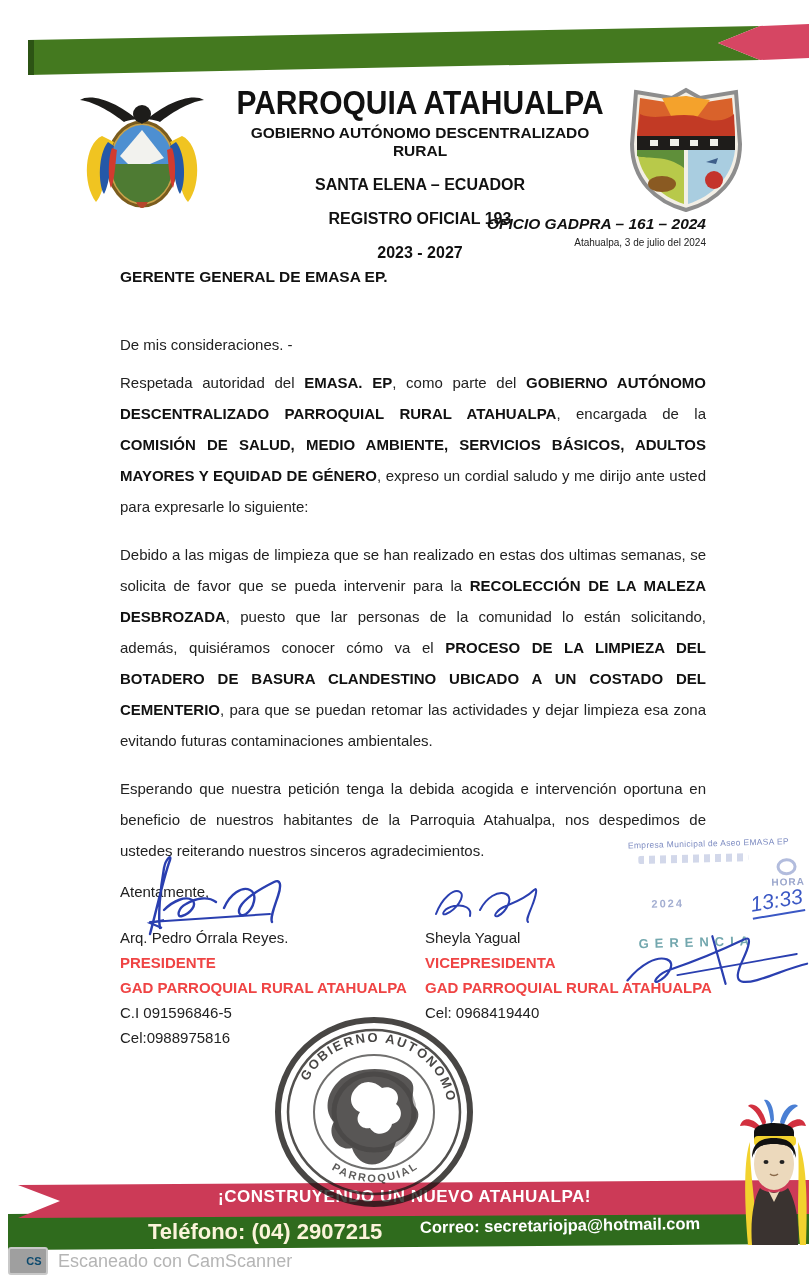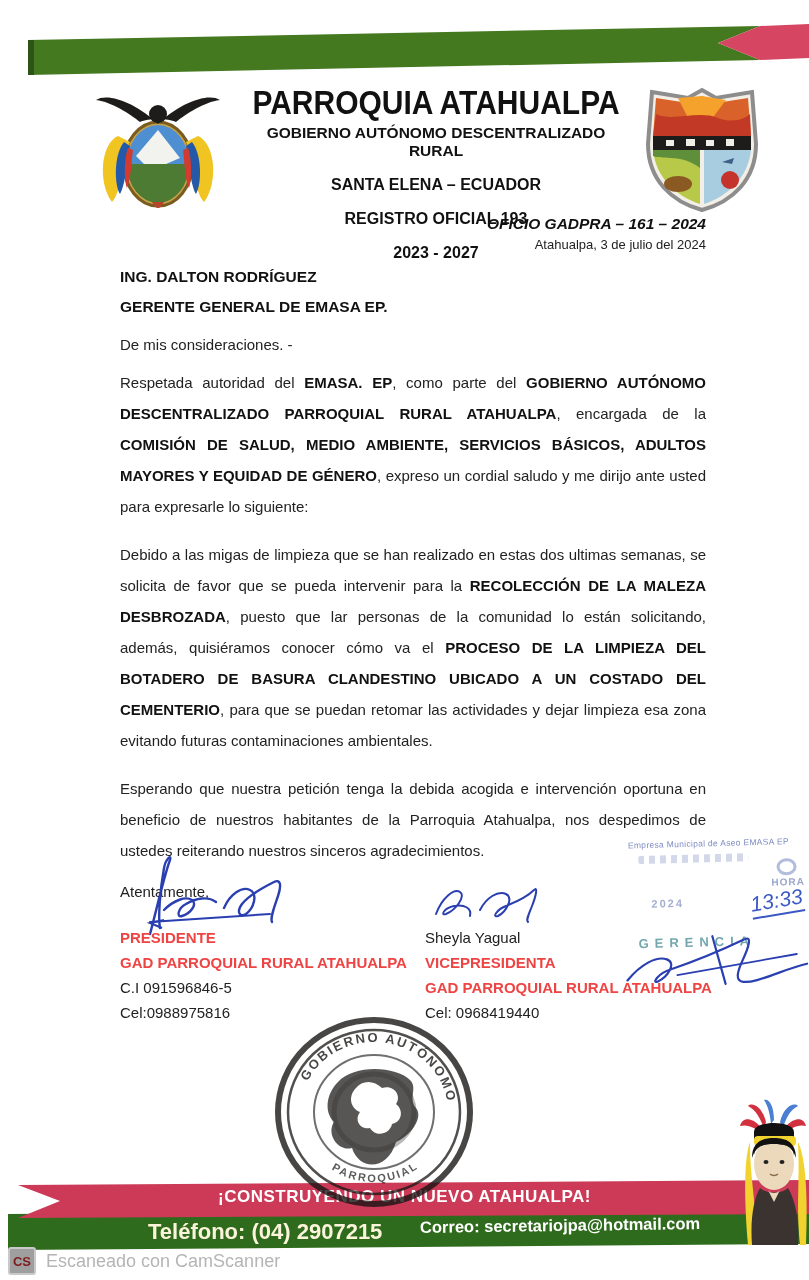--- a/index.html
+++ b/index.html
@@ -5,31 +5,31 @@
   html,body{margin:0;padding:0;background:#ffffff;}
   .page{
     position:relative;width:809px;height:1280px;overflow:hidden;
     background:#ffffff;
     font-family:"Liberation Sans", sans-serif;
     color:#1c1c1c;
   }
   
   .top-banner{position:absolute;left:0;top:0;width:809px;height:90px;}
   
-  .header{position:absolute;left:16px;top:84px;width:737px;height:135px;}
+  .header{position:absolute;left:0;top:84px;width:737px;height:135px;}
   .header-center{position:absolute;left:225px;top:2px;width:390px;text-align:center;}
   .hdr-title{font-size:30px;font-weight:800;letter-spacing:0px;transform:scaleY(1.08);color:#111;}
   .hdr-sub{font-size:15.5px;font-weight:800;margin-top:4px;color:#111;}
   .hdr-line{font-size:16px;font-weight:800;margin-top:16px;color:#111;}
   .coat{position:absolute;left:62px;top:0px;width:160px;height:132px;}
   .shield{position:absolute;left:622px;top:0px;width:128px;height:130px;}
   
   .oficio{position:absolute;right:103px;top:215px;text-align:right;}
   .oficio-num{font-size:15.5px;font-weight:800;font-style:italic;color:#111;}
-  .oficio-date{font-size:13px;margin-top:4px;color:#222;}
+  .oficio-date{font-size:10px;margin-top:4px;color:#222;}
   
   .recipient{position:absolute;left:120px;top:262px;}
   .recipient div{font-size:15.5px;font-weight:800;line-height:30px;color:#111;}
   
   .body-text{position:absolute;left:120px;top:336px;width:586px;}
   .salutation{font-size:15px;color:#222;margin-bottom:14px;}
   .para{font-size:15px;line-height:31px;text-align:justify;color:#222;margin-bottom:17px;}
   .para .b{font-weight:800;color:#111;}
   .closing{font-size:15px;color:#222;margin-top:6px;}
   
@@ -58,21 +58,21 @@
   .bottom-banners{position:absolute;left:0;top:1170px;width:809px;height:80px;z-index:4;}
   .slogan{position:absolute;left:0;top:1187px;width:809px;text-align:center;z-index:5;
     font-size:17px;font-weight:800;color:#ffffff;letter-spacing:0.5px;}
   .contact-phone{position:absolute;left:148px;top:1219px;z-index:5;font-size:22px;font-weight:800;color:#fbf4da;}
   .contact-mail{position:absolute;left:420px;top:1216px;z-index:5;font-size:16.5px;font-weight:800;color:#ffffff;transform:rotate(-0.8deg);}
   
   .figure{position:absolute;left:740px;top:1098px;width:69px;height:147px;z-index:7;}
   
   .cs-footer{position:absolute;left:8px;top:1246px;width:500px;height:30px;display:flex;align-items:center;z-index:8;}
   .cs-badge{width:24px;height:24px;background:#9f9f9f;border:2px solid #c9c9c9;border-radius:3px;
-    color:#7f1d1d;font-size:13px;font-weight:800;display:flex;align-items:center;justify-content:center;}
+    color:#0c4a6e;font-size:11px;font-weight:800;display:flex;align-items:center;justify-content:center;padding-left:12px;}
   .cs-text{margin-left:10px;font-size:18px;color:#b5b5b5;}
 </style>
 </head>
 <body>
 
 <div class="page">
 
   <svg class="top-banner" viewBox="0 0 809 90">
     <polygon points="28,40 760,26 718,43 760,60 28,75" fill="#44791f"></polygon>
     <polygon points="760,26 809,24 809,58 760,60 718,43" fill="#d64663"></polygon>
@@ -125,21 +125,20 @@
       <path d="M84 78 l12 -4 l-2 6 z" fill="#3e5f8a"></path>
     </svg>
   </div>
 
   <div class="oficio">
     <div class="oficio-num">OFICIO GADPRA – 161 – 2024</div>
     <div class="oficio-date">Atahualpa, 3 de julio del 2024</div>
   </div>
 
   <div class="recipient">
-    <div>ING. DALTON RODRÍGUEZ</div>
     <div>GERENTE GENERAL DE EMASA EP.</div>
   </div>
 
   <div class="body-text">
     <div class="salutation">De mis consideraciones. -</div>
     <div class="para"><span>Respetada autoridad del </span><span class="b">EMASA. EP</span><span>, como parte del </span><span class="b">GOBIERNO AUTÓNOMO DESCENTRALIZADO PARROQUIAL RURAL ATAHUALPA</span><span>, encargada de la </span><span class="b">COMISIÓN DE SALUD, MEDIO AMBIENTE, SERVICIOS BÁSICOS, ADULTOS MAYORES Y EQUIDAD DE GÉNERO</span><span>, expreso un cordial saludo y me dirijo ante usted para expresarle lo siguiente:</span></div>
     <div class="para"><span>Debido a las migas de limpieza que se han realizado en estas dos ultimas semanas, se solicita de favor que se pueda intervenir para la </span><span class="b">RECOLECCIÓN DE LA MALEZA DESBROZADA</span><span>, puesto que lar personas de la comunidad lo están solicitando, además, quisiéramos conocer cómo va el </span><span class="b">PROCESO DE LA LIMPIEZA DEL BOTADERO DE BASURA CLANDESTINO UBICADO A UN COSTADO DEL CEMENTERIO</span><span>, para que se puedan retomar las actividades y dejar limpieza esa zona evitando futuras contaminaciones ambientales.</span></div>
     <div class="para"><span>Esperando que nuestra petición tenga la debida acogida e intervención oportuna en beneficio de nuestros habitantes de la Parroquia Atahualpa, nos despedimos de ustedes reiterando nuestros sinceros agradecimientos.</span></div>
     <div class="closing">Atentamente,</div>
   </div>
@@ -151,20 +150,21 @@
     <path d="M30 70 L150 62" stroke="#2a3fb0" stroke-width="2" stroke-linecap="round"></path>
     <path d="M44 68 l-14 3 l12 5" fill="none" stroke="#2a3fb0" stroke-width="2"></path>
   </svg>
 
   <svg class="sig-right-script" viewBox="0 0 120 50">
     <path d="M8 34 C14 18 26 8 32 12 C38 16 28 30 18 34 C12 36 16 28 26 26 C36 24 44 28 42 36" fill="none" stroke="#2a3fb0" stroke-width="2" stroke-linecap="round"></path>
     <path d="M52 30 C58 18 70 10 78 14 C86 18 78 32 70 36 C64 38 68 30 78 26 C88 22 100 16 106 10 C110 6 108 16 104 26 C100 36 98 40 100 42" fill="none" stroke="#2a3fb0" stroke-width="2" stroke-linecap="round"></path>
   </svg>
 
   <div class="sig-block sig-block-left">
+    <div class="nm">Arq. Pedro Órrala Reyes.</div>
     <div class="bold">PRESIDENTE</div>
     <div class="bold">GAD PARROQUIAL RURAL ATAHUALPA</div>
     <div>C.I 091596846-5</div>
     <div>Cel:0988975816</div>
   </div>
 
   <div class="sig-block sig-block-right">
     <div class="nm">Sheyla Yagual</div>
     <div class="bold">VICEPRESIDENTA</div>
     <div class="bold">GAD PARROQUIAL RURAL ATAHUALPA</div>

